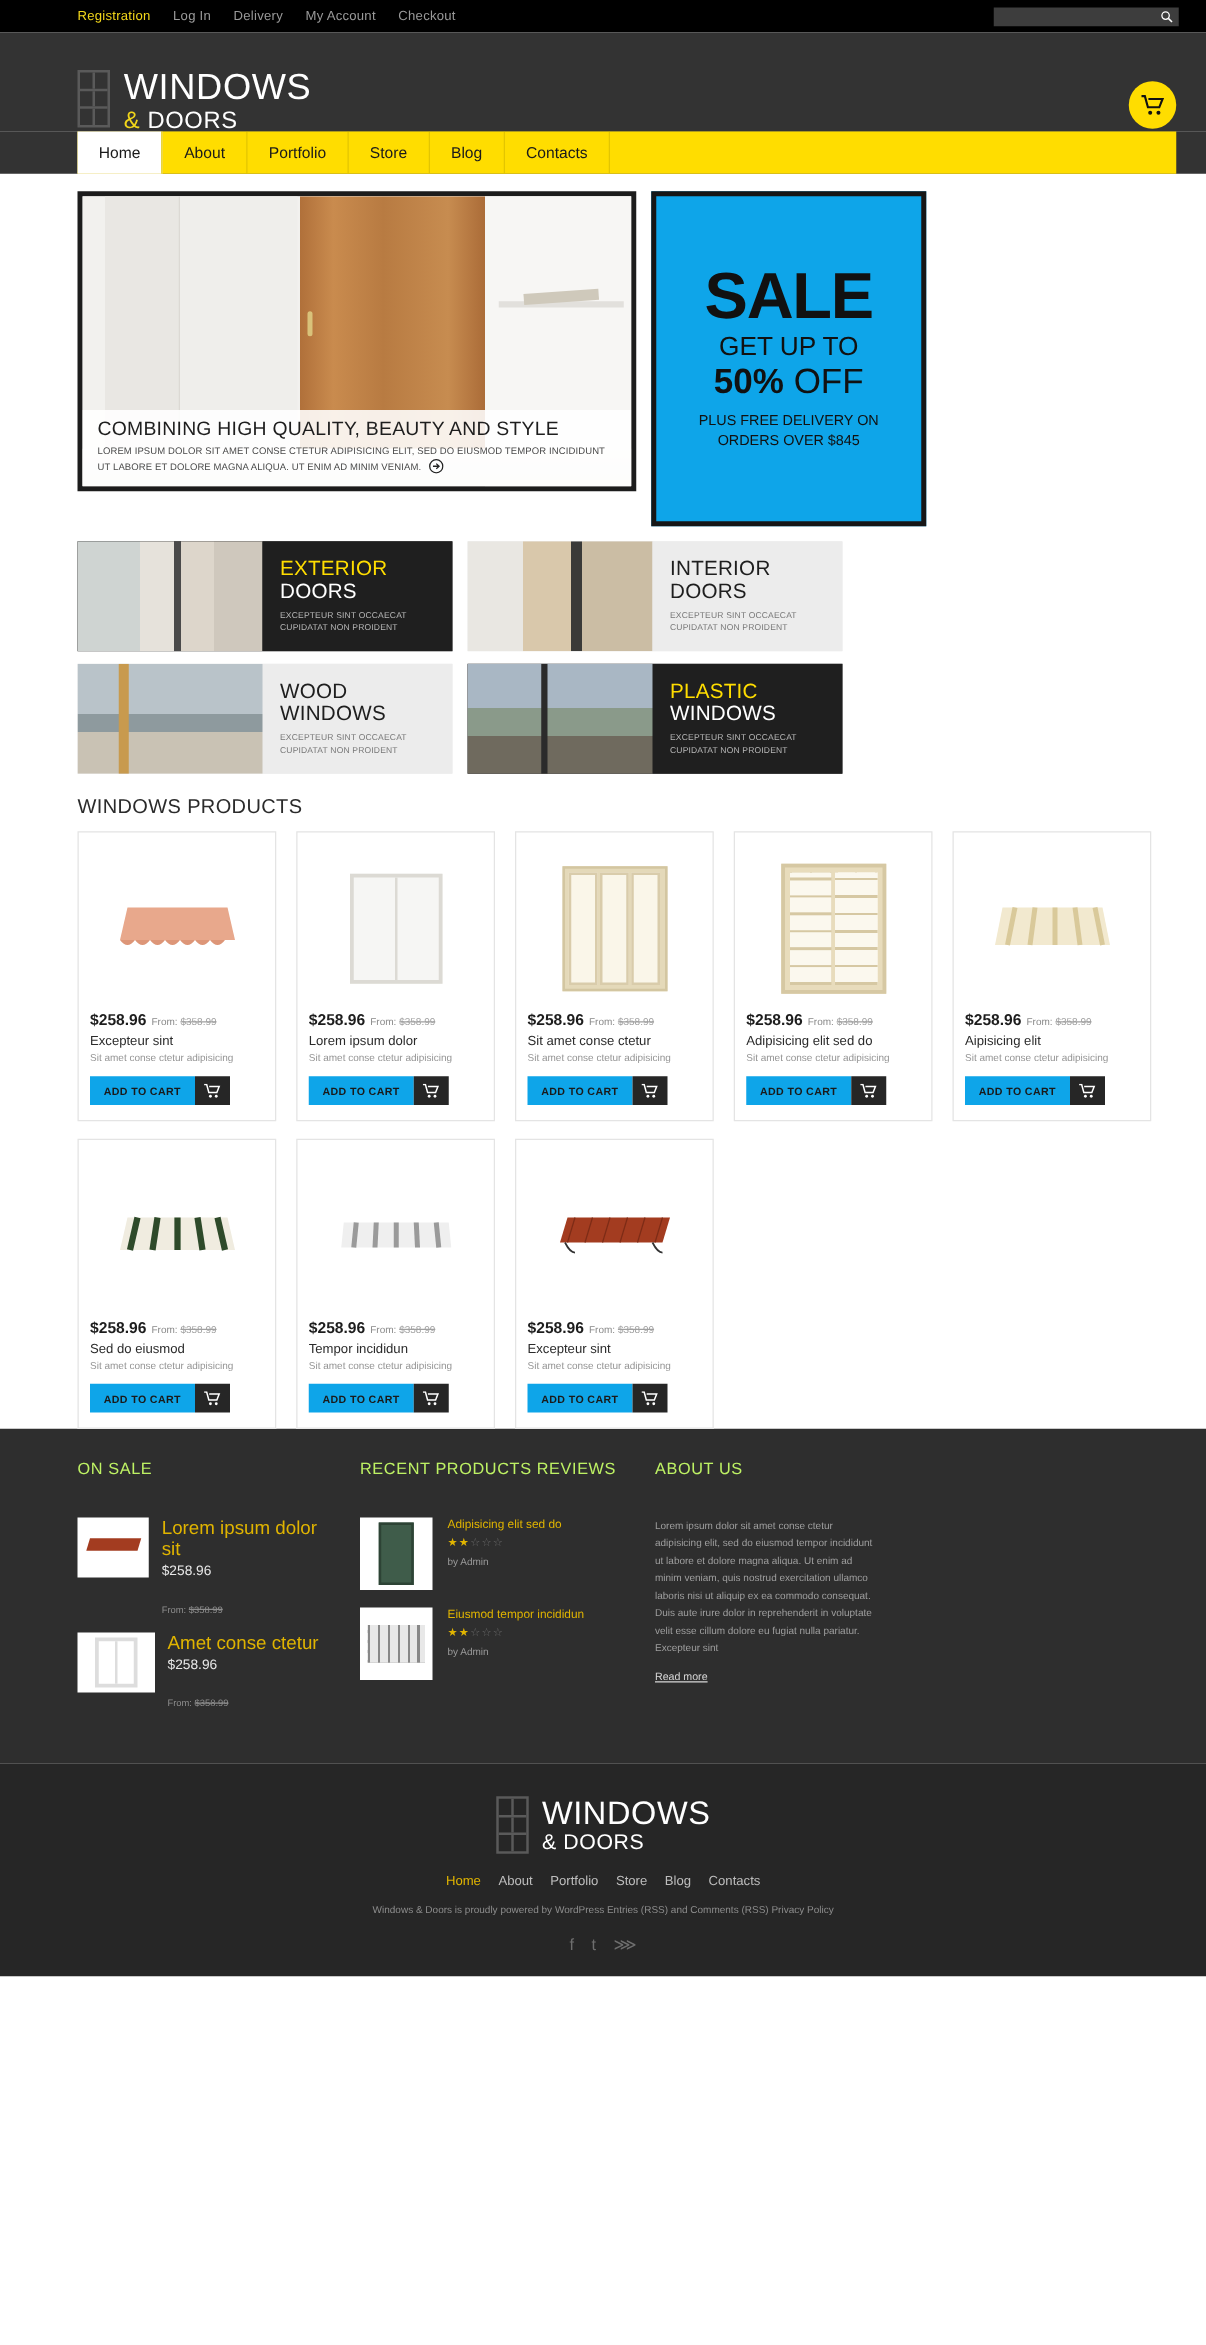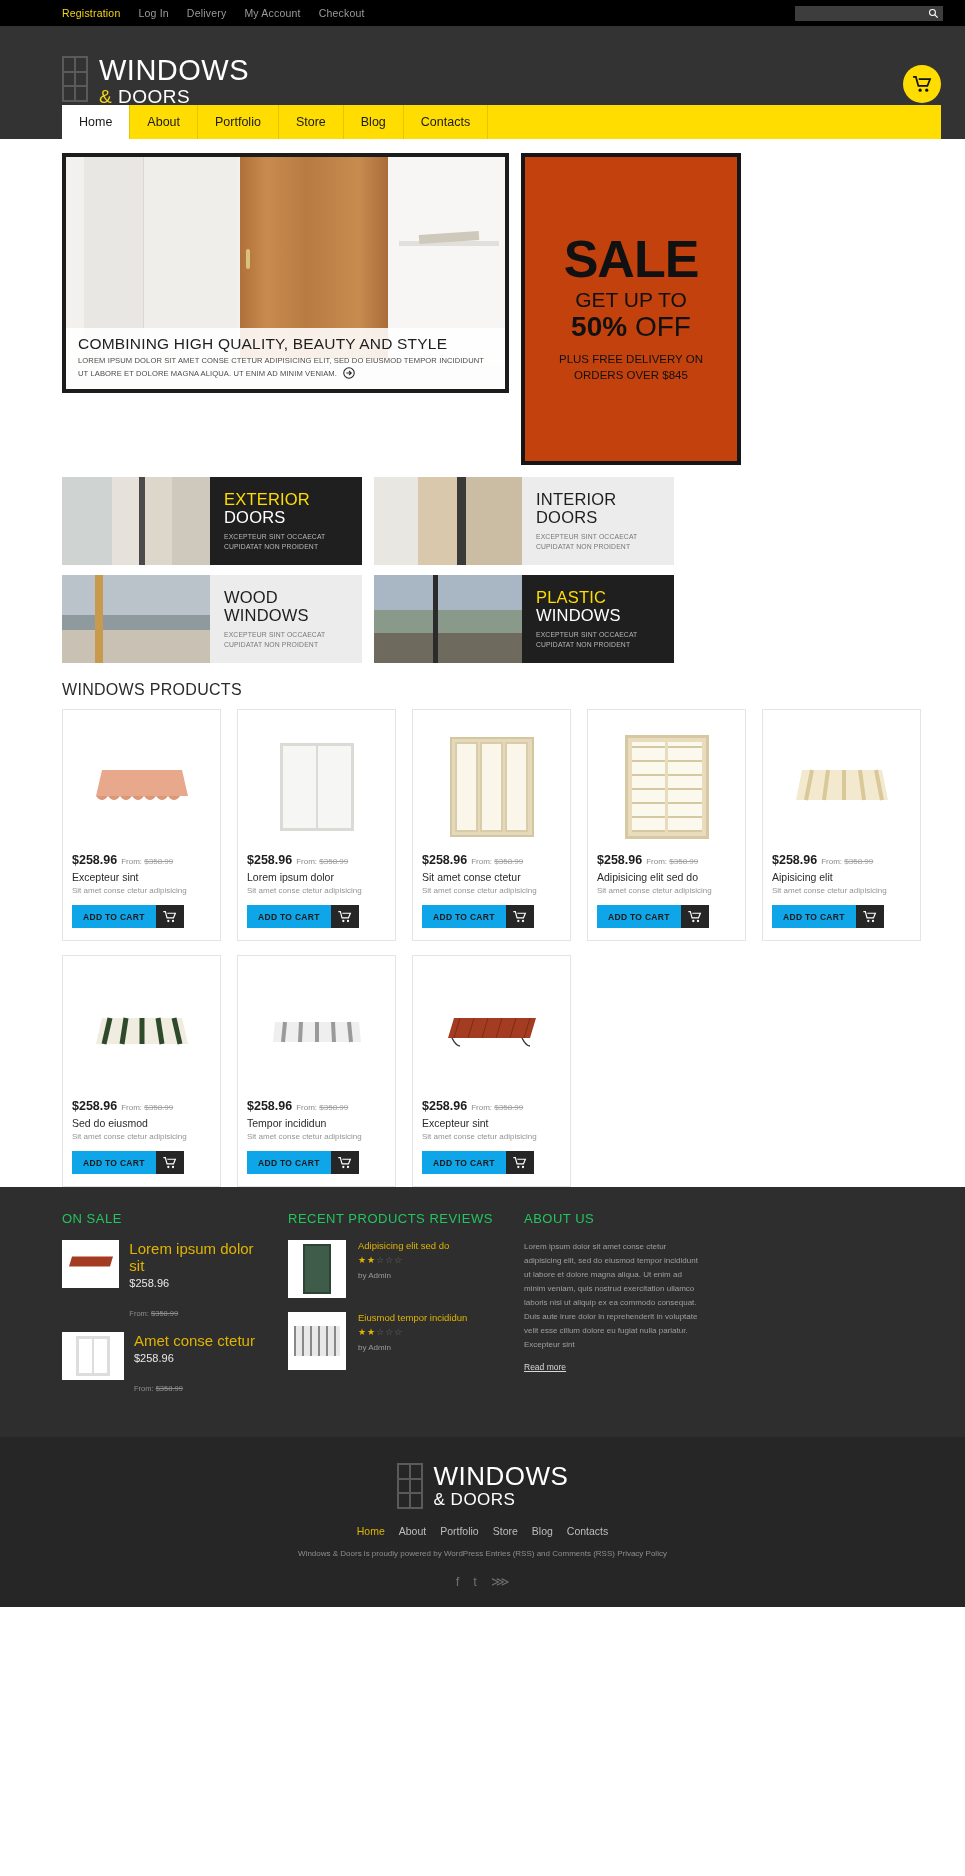--- a/index.html
+++ b/index.html
@@ -81,21 +81,21 @@
   .sl-floor { position:absolute; left:0; right:0; bottom:0; height:30px; background:linear-gradient(180deg,#f3f2f0,#eae8e4); }
   .sl-cap {
     position:absolute; left:0; right:0; bottom:0;
     background:rgba(255,255,255,.88); padding:7px 12px 9px 12px;
   }
   .sl-cap h2 { font-size:15.5px; font-weight:400; color:#1e1e1e; letter-spacing:.2px; line-height:1.15; }
   .sl-cap p { font-size:7.6px; color:#4a4a4a; line-height:1.55; margin-top:3px; letter-spacing:.1px; }
   .sl-arrow { display:inline-block; vertical-align:-3px; margin-left:4px; }
 
   .sale {
-    width:220px; height:312px; background:#c2410c; border:4px solid #161616;
+    width:220px; height:268px; background:#0ea5e9; border:4px solid #161616;
     display:flex; flex-direction:column; align-items:center; justify-content:center;
     text-align:center; padding:6px 8px;
   }
   .sale .s1 { font-size:52px; font-weight:700; color:#111; line-height:.95; letter-spacing:-1px; }
   .sale .s2 { font-size:21px; font-weight:400; color:#111; line-height:1.1; margin-top:4px; }
   .sale .s3 { font-size:28px; color:#111; line-height:1.1; margin-top:1px; }
   .sale .s3 b { font-weight:700; }
   .sale .s4 { font-size:11.5px; color:#111; line-height:1.35; margin-top:9px; }
 
   
@@ -151,21 +151,21 @@
   .french { width:84px; height:104px; background:#e8dcbc; border:3px solid #d6c8a3; display:flex; gap:3px; padding:4px; }
   .french b {
     flex:1; font-weight:400;
     background:
       repeating-linear-gradient(0deg,#d6c8a3 0 2px, #fbf8ee 2px 14px),
       repeating-linear-gradient(90deg,#d6c8a3 0 2px, #fbf8ee 2px 16px);
   }
 
   
   .fw { background:#2e2e2e; padding:24px 24px 30px 62px; display:flex; gap:26px; }
-  .fw h5 { font-size:13px; font-weight:400; color:#22c55e; letter-spacing:.5px; margin-bottom:14px; }
+  .fw h5 { font-size:13px; font-weight:400; color:#bef264; letter-spacing:.5px; margin-bottom:32px; }
   .col-sale { width:200px; }
   .col-rev { width:210px; }
   .col-about { width:180px; }
   .srow { display:flex; gap:10px; margin-bottom:14px; }
   .srow .th { width:62px; height:48px; background:#fff; display:flex; align-items:center; justify-content:center; }
   .srow .mt a { display:block; font-size:15px; color:#e0b400; text-decoration:none; }
   .srow .mt .p { font-size:11px; color:#e8e8e8; margin-top:3px; }
   .srow .mt .f { font-size:7.5px; color:#8d8d8d; margin-top:20px; }
   .srow .mt .f s { color:#8d8d8d; }
   .rrow { display:flex; gap:12px; margin-bottom:14px; }

